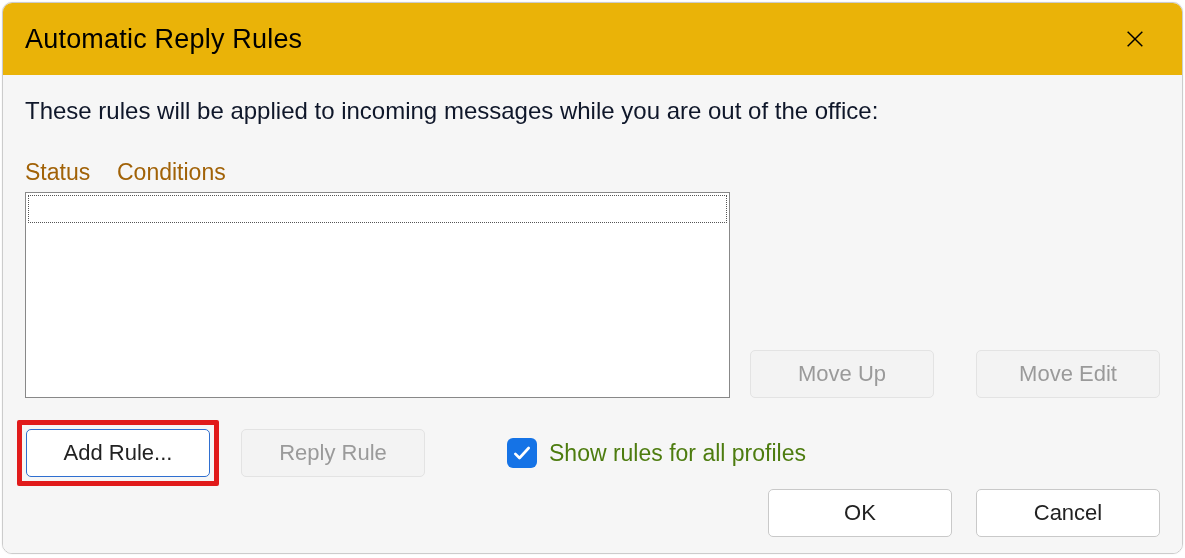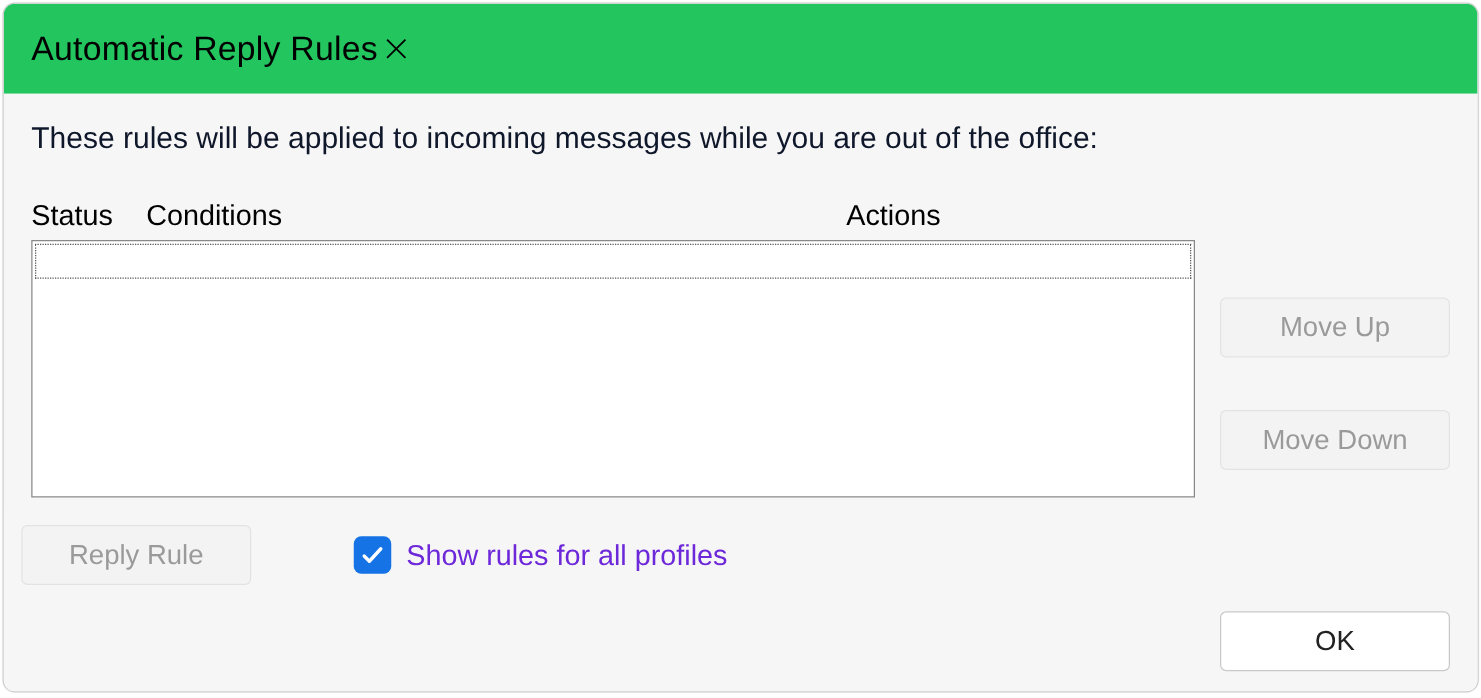--- a/index.html
+++ b/index.html
@@ -18,24 +18,24 @@
     margin: 2px;
     border: 1px solid #ccc;
     border-radius: 10px;
     background: #ffffff;
     overflow: hidden;
     box-shadow: 0 0 0 1px rgba(0,0,0,0.02);
   }
   .titlebar {
     display: flex;
     align-items: center;
-    justify-content: flex-start;
+    justify-content: space-between;
     height: 72px;
     padding: 0 22px 0 22px;
-    background: #22c55e;
+    background: #eab308;
   }
   .titlebar-title {
     font-size: 27px;
     font-weight: 400;
     color: #000;
     letter-spacing: 0.2px;
   }
   .close-btn {
     width: 30px;
     height: 30px;
@@ -53,21 +53,21 @@
     position: relative;
   }
   .description {
     font-size: 24px;
     color: #0f172a;
     margin: 0 0 34px 22px;
   }
   .columns-row {
     display: flex;
     font-size: 23px;
-    color: #000000;
+    color: #a16207;
     margin: 0 0 6px 22px;
   }
   .col-status   { width: 92px; }
   .col-conditions { width: 560px; }
   .col-actions  { flex: 1; }
   .mid-row {
     display: flex;
     align-items: stretch;
     margin-left: 22px;
   }
@@ -82,21 +82,21 @@
     position: absolute;
     top: 2px;
     left: 2px;
     right: 2px;
     height: 28px;
     border: 1px dotted #555;
   }
   .side-buttons {
     flex: 1;
     display: flex;
-    flex-direction: column;
+    flex-direction: row;
     align-items: flex-end;
     padding-left: 20px;
     gap: 42px;
     padding-top: 46px;
   }
   .btn {
     height: 48px;
     min-width: 184px;
     background: #ffffff;
     border: 1px solid #d0d0d0;
@@ -145,21 +145,21 @@
     border-radius: 6px;
     background: #1573e6;
     display: flex;
     align-items: center;
     justify-content: center;
     cursor: pointer;
   }
   .checkbox svg { width: 20px; height: 20px; }
   .checkbox-label {
     font-size: 23px;
-    color: #6d28d9;
+    color: #4d7c0f;
   }
   .footer-row {
     position: absolute;
     right: 22px;
     bottom: 16px;
     display: flex;
     gap: 24px;
     align-items: center;
   }
   .footer-row .btn { min-width: 184px; border: 1px solid #c9c9c9; }
@@ -179,44 +179,47 @@
     </div>
   </div>
 
   <div class="body-area">
 
     <div class="description">These rules will be applied to incoming messages while you are out of the office:</div>
 
     <div class="columns-row">
       <div class="col-status">Status</div>
       <div class="col-conditions">Conditions</div>
-      <div class="col-actions">Actions</div>
     </div>
 
     <div class="mid-row">
       <div class="rules-list">
         <div class="rules-list-selection"></div>
       </div>
       <div class="side-buttons">
         <div class="btn disabled">Move Up</div>
-        <div class="btn disabled">Move Down</div>
+        <div class="btn disabled">Move Edit</div>
       </div>
     </div>
 
     <div class="action-row">
+      <div class="highlight-box">
+        <div class="btn primary-outline">Add Rule...</div>
+      </div>
       <div class="btn disabled">Reply Rule</div>
 
       <div class="checkbox-wrap">
         <div class="checkbox">
           <svg viewBox="0 0 24 24" stroke="#fff" stroke-width="3.2" fill="none" stroke-linecap="round" stroke-linejoin="round">
             <polyline points="4,13 9,18 20,6"></polyline>
           </svg>
         </div>
         <div class="checkbox-label">Show rules for all profiles</div>
       </div>
     </div>
 
     <div class="footer-row">
       <div class="btn">OK</div>
+      <div class="btn">Cancel</div>
     </div>
 
   </div>
 </div>
 
 </body></html>

